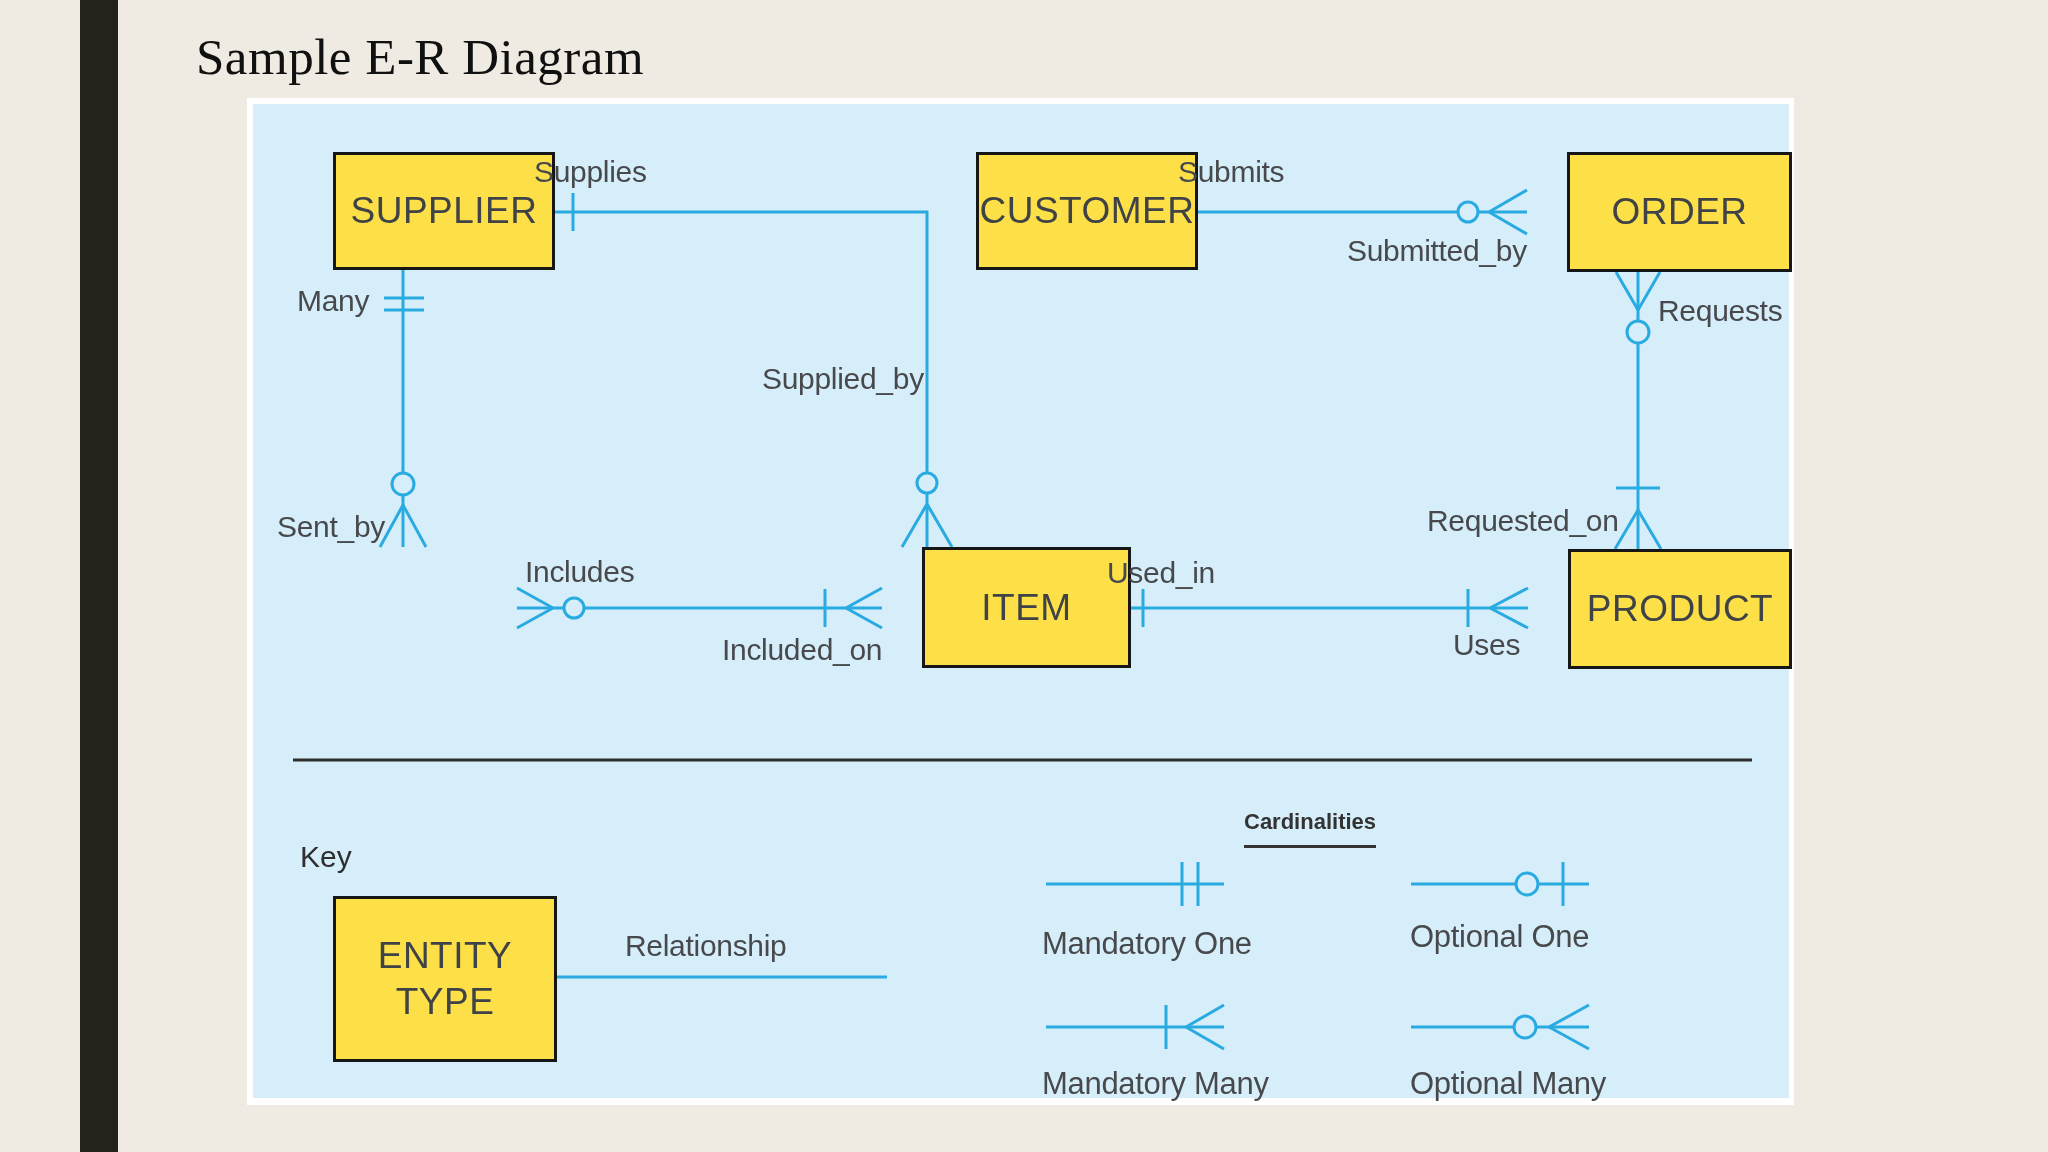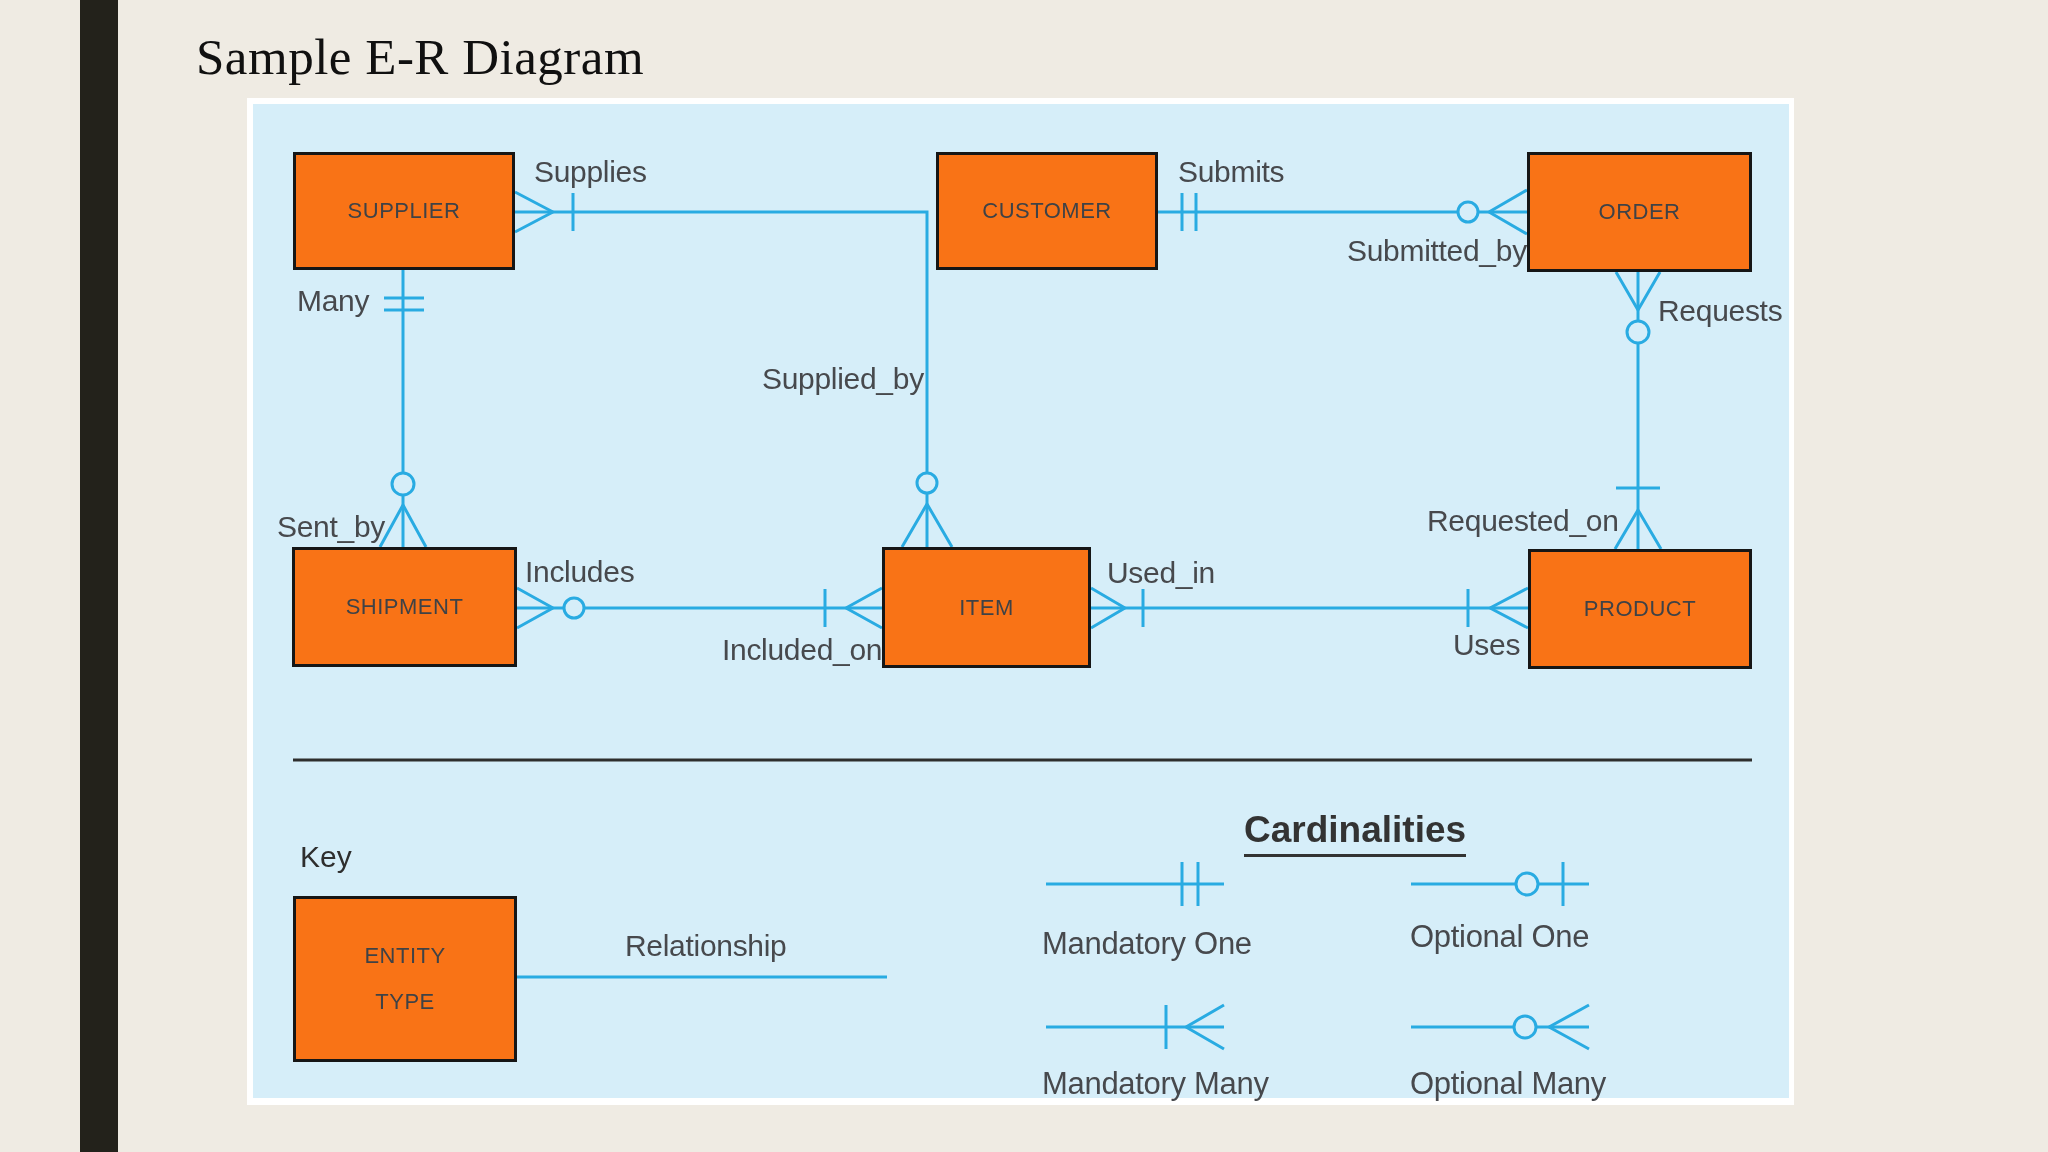--- a/index.html
+++ b/index.html
@@ -13,31 +13,32 @@
   .stripe{position:absolute;left:80px;top:0;width:38px;height:1152px;background:#23221B;}
   .title{
     position:absolute;left:196px;top:28px;margin:0;
     font-family:"Liberation Serif",serif;font-weight:400;
     font-size:51px;color:#101010;letter-spacing:0.5px;white-space:nowrap;
   }
   .panel-white{position:absolute;left:247px;top:98px;width:1547px;height:1007px;background:#FFFFFF;}
   .panel-blue{position:absolute;left:253px;top:104px;width:1536px;height:994px;background:#D6EEF9;}
   svg.overlay{position:absolute;left:0;top:0;width:2048px;height:1152px;pointer-events:none;}
   .entity{
-    position:absolute;background:#f97316;border:3px solid #161616;
+    position:absolute;background:#fde047;border:3px solid #161616;
     display:flex;align-items:center;justify-content:center;
-    color:#3F4246;font-size:22px;letter-spacing:0.5px;white-space:nowrap;
+    color:#3F4246;font-size:37px;letter-spacing:0.5px;white-space:nowrap;
     box-sizing:border-box;
+    margin-left:40px;
   }
   .entity.multiline{flex-direction:column;line-height:46px;}
   .rel-label{position:absolute;color:#47494D;font-size:30px;letter-spacing:-0.3px;white-space:nowrap;}
   .key-heading{position:absolute;color:#2E2E2E;font-size:30px;font-weight:500;}
   .card-heading{
-    position:absolute;color:#333333;font-size:37px;font-weight:600;
-    border-bottom:3px solid #333333;padding-bottom:3px;white-space:nowrap;
+    position:absolute;color:#333333;font-size:22px;font-weight:600;
+    border-bottom:3px solid #333333;padding-bottom:10px;white-space:nowrap;
   }
   .legend-label{position:absolute;color:#47494D;font-size:31px;letter-spacing:-0.3px;white-space:nowrap;}
   .legend-symbol{position:absolute;}
 </style>
 </head>
 <body>
 
 <div id="page">
 
   <div class="stripe"></div>
@@ -98,21 +99,20 @@
     <g>
       <path d="M517,977 H887"></path>
     </g>
 
     <path d="M293,760 H1752" stroke="#2E2E2E"></path>
   </svg>
 
   <div class="entity" style="left:293px;top:152px;width:222px;height:118px;">SUPPLIER</div>
   <div class="entity" style="left:1527px;top:152px;width:225px;height:120px;">ORDER</div>
   <div class="entity" style="left:936px;top:152px;width:222px;height:118px;">CUSTOMER</div>
-  <div class="entity" style="left:292px;top:547px;width:225px;height:120px;">SHIPMENT</div>
   <div class="entity" style="left:1528px;top:549px;width:224px;height:120px;">PRODUCT</div>
   <div class="entity" style="left:882px;top:547px;width:209px;height:121px;">ITEM</div>
 
   <div class="rel-label" style="left:534px;top:155px;">Supplies</div>
   <div class="rel-label" style="left:1178px;top:155px;">Submits</div>
   <div class="rel-label" style="left:1347px;top:234px;">Submitted_by</div>
   <div class="rel-label" style="left:1658px;top:294px;">Requests</div>
   <div class="rel-label" style="left:297px;top:284px;">Many</div>
   <div class="rel-label" style="left:762px;top:362px;">Supplied_by</div>
   <div class="rel-label" style="left:277px;top:510px;">Sent_by</div>

